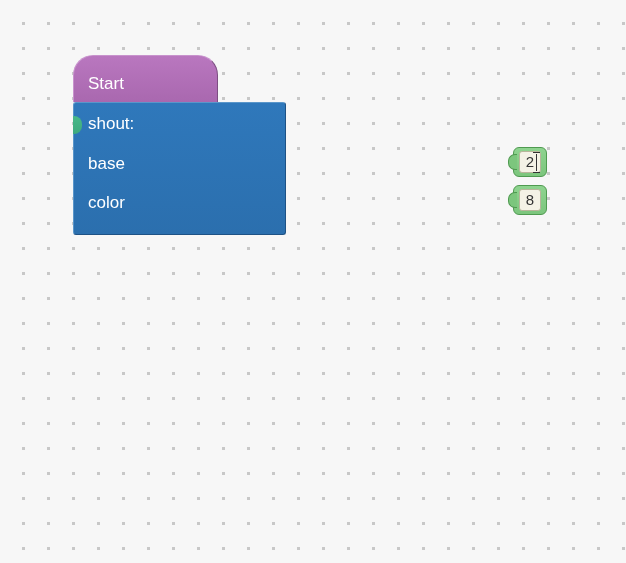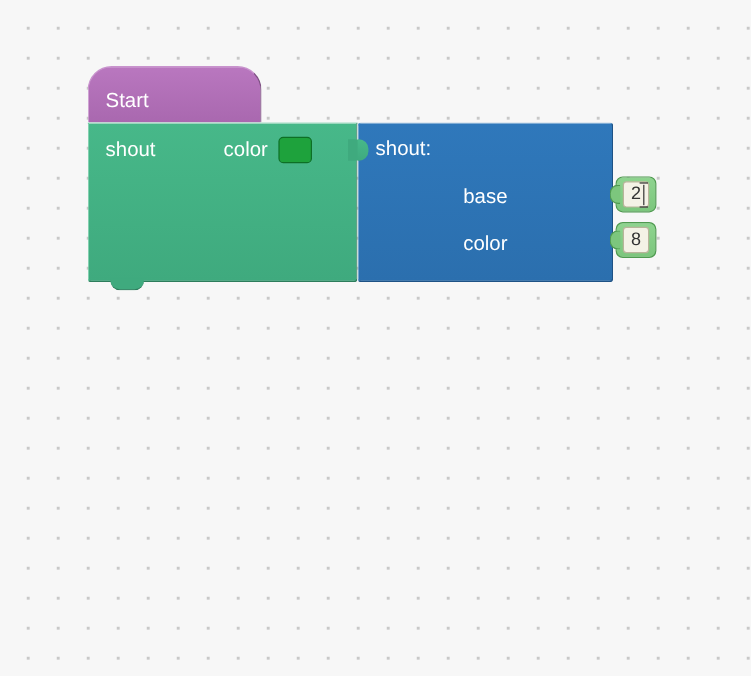--- a/index.html
+++ b/index.html
@@ -108,21 +108,21 @@
   min-height: 112px;
   width: 213px;
   position: relative;
   border-radius: 3px;
 }
 .blue-row1 {
   display: flex;
   justify-content: space-between;
 }
 .blue-params {
-  text-align: center;
+  text-align: left;
   margin-top: 14px;
 }
 .blue-params .param {
   height: 32px;
   line-height: 32px;
   margin-bottom: 7px;
 }
 
 .blue-block::before{
   content:"";
@@ -203,26 +203,20 @@
 <body>
 
 <div class="workspace">
 
   <div class="hat-block">
     <span>Start</span>
   </div>
 
   <div class="row">
 
-    <div class="green-block">
-      <span class="lbl-shout">shout</span>
-      <span class="lbl-color">color</span>
-      <span class="color-swatch" title="#1ea23c"></span>
-      <div class="bottom-bump"></div>
-    </div>
 
     <div class="blue-block">
       <div class="blue-row1">
         <span>shout:</span>
       </div>
       <div class="blue-params">
         <div class="param">base</div>
         <div class="param">color</div>
       </div>
     </div>

